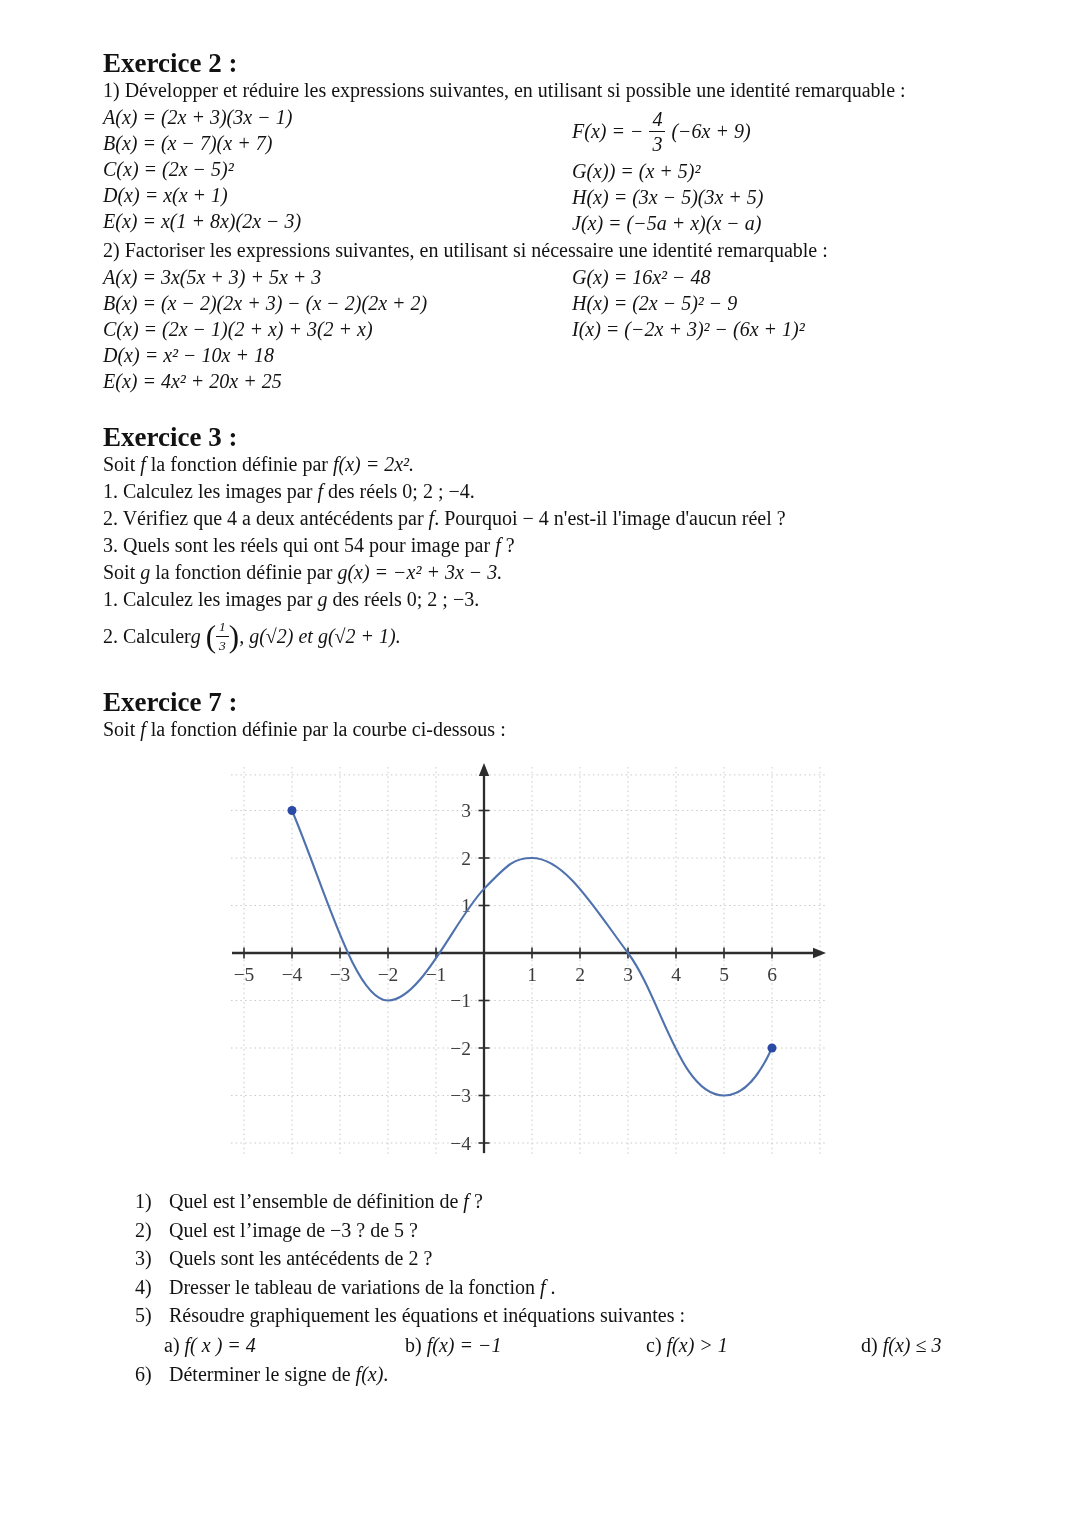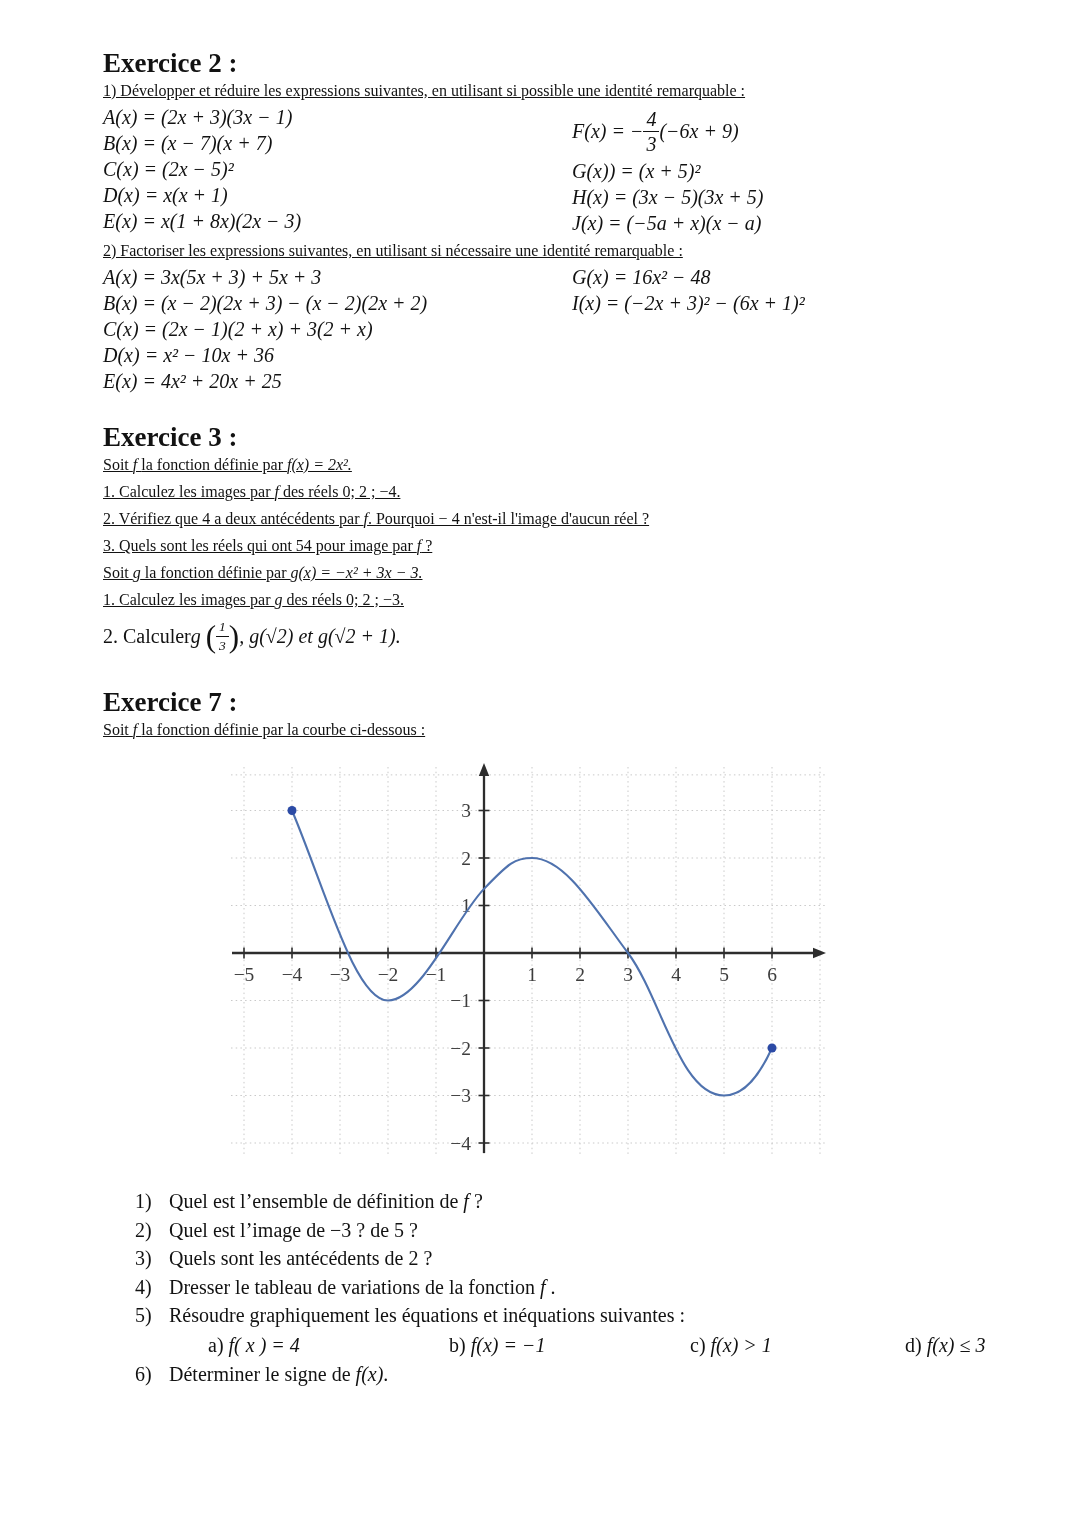--- a/index.html
+++ b/index.html
@@ -1,41 +1,41 @@
 <!DOCTYPE html>
 <html><head>
 <meta charset="utf-8">
 <style>
   html,body{margin:0;padding:0;background:#ffffff;}
   body{width:1080px;min-height:1527px;font-family:"Liberation Serif",serif;color:#121212;}
   .page{padding:50px 90px 40px 103px;}
   .ex-title{font-weight:bold;font-size:27px;line-height:27px;}
-  .line{font-size:16px;line-height:27px;text-decoration:underline;}
+  .line{font-size:20px;line-height:27px;}
   .seg-r{font-style:normal;}
   .seg-i{font-style:italic;}
   .cols{display:grid;grid-template-columns:469px 1fr;align-items:start;}
   .expr{font-size:20px;line-height:26px;font-style:italic;white-space:nowrap;}
-  .fline{height:54px;display:flex;align-items:center;}
+  .fline{height:54px;display:flex;align-items:center;gap:6px;}
   .frac{display:inline-block;text-align:center;line-height:1;font-style:italic;vertical-align:middle;}
   .frac .fnum{display:block;padding:0 3px 2px;}
   .frac .fden{display:block;border-top:1.5px solid #121212;padding:2px 3px 0;}
   .frac.small{font-size:13.5px;vertical-align:-0.4em;}
   .frac.small .fden{border-top-width:1px;}
   .bigp{font-size:31px;font-weight:400;font-style:normal;vertical-align:-0.16em;line-height:1;}
   .mt-sec{margin-top:30px;}
   .fracline{height:46px;display:flex;align-items:center;font-size:20px;}
   .graph-wrap{margin:16px 0 0 122px;width:640px;height:402px;}
   .qlist{margin:26px 0 0 32px;font-size:20px;}
   .qrow{display:flex;line-height:28.5px;}
   .qnum{width:34px;flex:0 0 34px;}
   .qtext{flex:1;}
   .subrow{display:flex;margin-left:29px;line-height:30px;}
   .subitem{white-space:nowrap;}
   .subitem .sexpr{font-style:italic;}
-  .w1{width:241px;margin-left:44px;}.w2{width:241px;}.w3{width:215px;}
+  .w1{width:241px;}.w2{width:241px;}.w3{width:215px;}
 </style>
 </head>
 <body>
 
 <div class="page">
 
   <div class="ex-title">Exercice 2 :</div>
   <div class="line">1) Développer et réduire les expressions suivantes, en utilisant si possible une identité remarquable :</div>
 
   <div class="cols">
@@ -61,25 +61,26 @@
     </div>
   </div>
 
   <div class="line" style="margin-top:1px;">2) Factoriser les expressions suivantes, en utilisant si nécessaire une identité remarquable :</div>
 
   <div class="cols">
     <div>
       <div class="expr">A(x) = 3x(5x + 3) + 5x + 3</div>
       <div class="expr">B(x) = (x − 2)(2x + 3) − (x − 2)(2x + 2)</div>
       <div class="expr">C(x) = (2x − 1)(2 + x) + 3(2 + x)</div>
-      <div class="expr">D(x) = x² − 10x + 36</div>
+      <div class="expr">D(x) = x² − 10x + 18</div>
       <div class="expr">E(x) = 4x² + 20x + 25</div>
     </div>
     <div>
       <div class="expr">G(x) = 16x² − 48</div>
+      <div class="expr">H(x) = (2x − 5)² − 9</div>
       <div class="expr">I(x) = (−2x + 3)² − (6x + 1)²</div>
     </div>
   </div>
 
   <div class="ex-title mt-sec">Exercice 3 :</div>
   <div class="line"><span class="seg-r">Soit </span><span class="seg-i">f </span><span class="seg-r">la fonction définie par </span><span class="seg-i">f(x) = 2x².</span></div>
   <div class="line"><span class="seg-r">1. Calculez les images par </span><span class="seg-i">f </span><span class="seg-r">des réels 0; 2 ; −4.</span></div>
   <div class="line"><span class="seg-r">2. Vérifiez que 4 a deux antécédents par </span><span class="seg-i">f</span><span class="seg-r">. Pourquoi − 4 n'est-il l'image d'aucun réel ?</span></div>
   <div class="line"><span class="seg-r">3. Quels sont les réels qui ont 54 pour image par </span><span class="seg-i">f</span><span class="seg-r"> ?</span></div>
 

